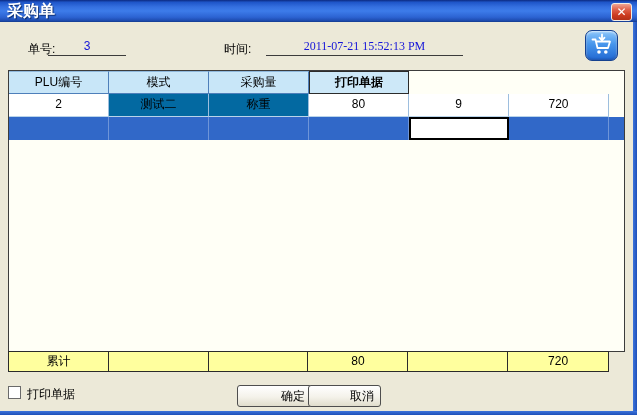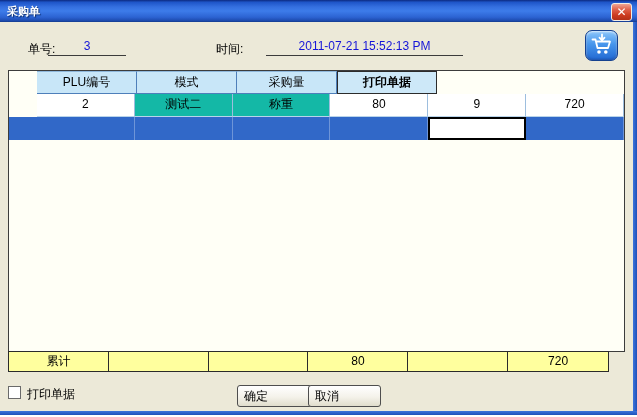--- a/index.html
+++ b/index.html
@@ -8,67 +8,67 @@
     background:#ECE9D8;
     font-family:"Liberation Sans","DejaVu Sans",sans-serif;
     font-size:12px;color:#000;
   }
   
   .titlebar{
     position:absolute;left:0;top:0;width:100%;height:22px;box-sizing:border-box;
     background:linear-gradient(180deg,#0c2a80 0%,#1e55c8 10%,#3570e0 32%,#3d7cea 50%,#2c63d2 78%,#1e4cb0 93%,#143c8e 100%);
     display:flex;align-items:center;padding-left:7px;
   }
-  .titlebar .title{color:#fff;font-weight:bold;font-size:11px;text-shadow:1px 1px 1px #0a2a6a;}
+  .titlebar .title{color:#fff;font-weight:bold;font-size:16px;text-shadow:1px 1px 1px #0a2a6a;}
   .close-btn{
     position:absolute;right:5px;top:3px;width:21px;height:18px;box-sizing:border-box;
     border:1px solid #f2ede4;border-radius:3px;
     background:linear-gradient(180deg,#f0a492 0%,#e0614a 35%,#cc3b20 70%,#b33018 100%);
     display:flex;align-items:center;justify-content:center;cursor:pointer;
   }
   .close-btn span{color:#fff;font-weight:bold;font-size:12px;line-height:12px;}
   
   .win-border-right{position:absolute;right:0;top:22px;bottom:2px;width:4px;background:linear-gradient(90deg,#3d74dc,#1e50b8);}
   .win-border-bottom{position:absolute;left:0;right:0;bottom:2px;height:4px;background:linear-gradient(180deg,#3d74dc,#1e50b8);}
   .win-bottom-white{position:absolute;left:0;right:0;bottom:0;height:2px;background:#ffffff;}
   
   .lbl{position:absolute;color:#000;}
   .lbl.order{left:28px;top:41px;}
-  .lbl.time{left:216px;top:41px;}
+  .lbl.time{left:224px;top:41px;}
   .ufield{
     position:absolute;height:16px;border-bottom:1px solid #3c3c3c;
     text-align:center;color:#1414d8;
   }
   .ufield.order{left:48px;top:39px;width:78px;}
-  .ufield.time{left:266px;top:39px;width:197px;}
+  .ufield.time{left:266px;top:39px;width:197px;font-family:Liberation Serif, serif;}
   .cart-btn{
     position:absolute;left:585px;top:30px;width:33px;height:31px;box-sizing:border-box;padding:0;
     border:1px solid #15418f;border-radius:7px;cursor:pointer;
     background:linear-gradient(180deg,#8cc6fa 0%,#4796ec 45%,#2168d2 100%);
     box-shadow:inset 0 1px 2px rgba(255,255,255,.75), inset 0 -1px 2px rgba(0,20,80,.35);
     display:flex;align-items:center;justify-content:center;
   }
   
   .grid{
     position:absolute;left:8px;top:70px;width:617px;height:282px;box-sizing:border-box;
     background:#FFFFF6;border:1px solid #3c3c3c;
   }
-  .grid-row{display:flex;height:23px;padding-left:28px;}
+  .grid-row{display:flex;height:23px;}
   .hcell{
     width:100px;box-sizing:border-box;background:#C8E6F8;
     border-top:1px solid #8fb8dc;border-right:1px solid #4e7fba;border-bottom:1px solid #4e7fba;
     text-align:center;line-height:21px;cursor:default;
   }
   .hcell.sel{font-weight:bold;border:1px solid #2b2b2b;background:#CDE8F8;}
   .dcell{
     width:100px;box-sizing:border-box;background:#fff;
     border-right:1px solid #9dbede;border-bottom:1px solid #b9d4ea;
     text-align:center;line-height:21px;
   }
-  .dcell.green{background:#14b8a6;}
+  .dcell.green{background:#0369a1;}
   .sel-row{background:#3168C8;}
   .scell{width:100px;box-sizing:border-box;border-right:1px solid #6e95d8;}
   .edit-cell{width:100px;box-sizing:border-box;background:#fff;border:2px solid #000;}
   
   .total-row{
     position:absolute;left:8px;top:351px;width:601px;height:21px;box-sizing:border-box;
     display:flex;border:1px solid #2b2b2b;background:#0f766e;
   }
   .tcell{
     width:100px;box-sizing:border-box;border-right:1px solid #2b2b2b;
@@ -78,21 +78,21 @@
   
   .checkbox{
     position:absolute;left:8px;top:386px;width:13px;height:13px;box-sizing:border-box;
     background:#fff;border:1px solid #6a6a6a;cursor:pointer;
   }
   .print-label{position:absolute;left:27px;top:386px;}
   .btn{
     position:absolute;top:385px;height:22px;box-sizing:border-box;cursor:pointer;
     border:1px solid #4e4e4e;border-radius:3px;
     background:linear-gradient(180deg,#ffffff 0%,#f4f2ea 55%,#e0ddcc 100%);
-    font-size:12px;text-align:left;line-height:19px;font-family:inherit;color:#000;
+    font-size:12px;text-align:right;line-height:19px;font-family:inherit;color:#000;
   }
   .btn.ok{left:237px;width:75px;}
   .btn.cancel{left:308px;width:73px;}
 </style>
 </head>
 <body>
 
 <div class="window">
 
   <div class="titlebar">

